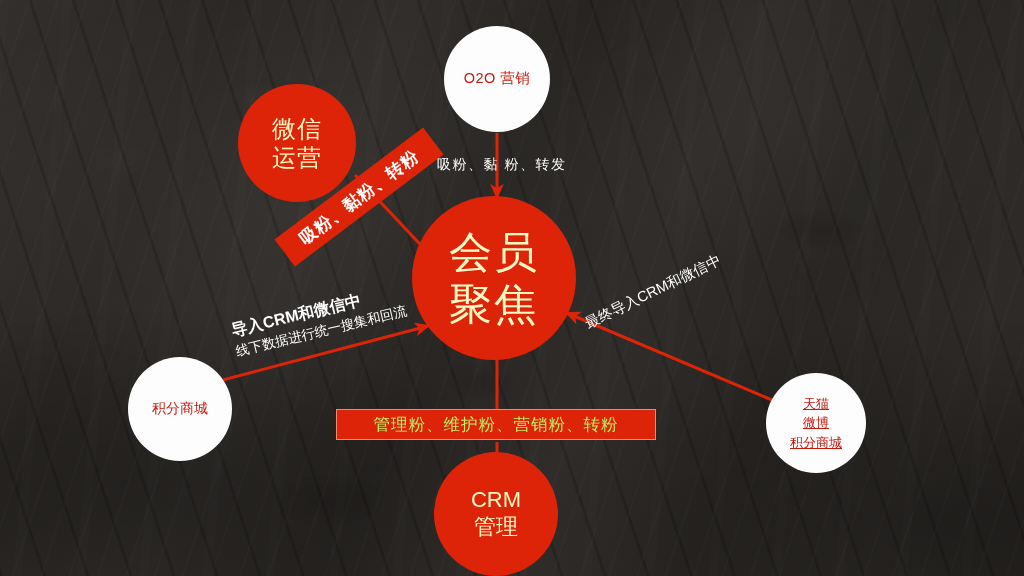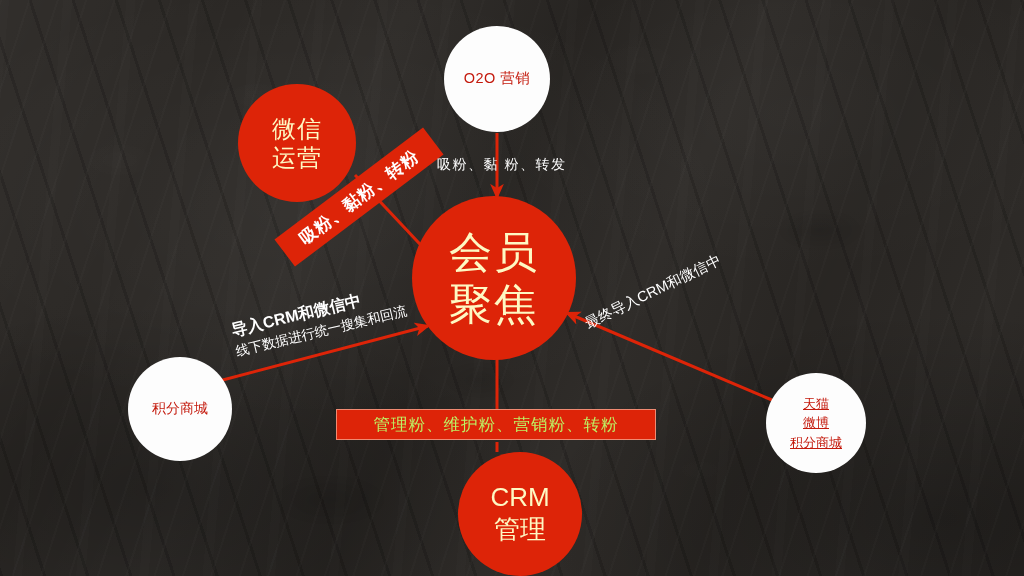--- a/index.html
+++ b/index.html
@@ -54,21 +54,21 @@
   
   #weixin{left:238px;top:84px;width:118px;height:118px;font-size:24px;letter-spacing:1px;}
 
   
   #offline{left:128px;top:357px;width:104px;height:104px;font-size:14px;}
 
   
   #tmall{left:766px;top:373px;width:100px;height:100px;font-size:13px;line-height:1.5;text-decoration:underline;}
 
   
-  #crm{left:458px;top:452px;width:124px;height:124px;font-size:26px;}
+  #crm{left:434px;top:452px;width:124px;height:124px;font-size:22px;}
 
   
   #sash{
     position:absolute;left:266px;top:180px;width:186px;height:34px;
     background:#dd2408;color:#fff;font-size:17px;font-weight:bold;
     display:flex;align-items:center;justify-content:center;
     transform:rotate(-37deg);transform-origin:center center;letter-spacing:1px;
   }
 
   

